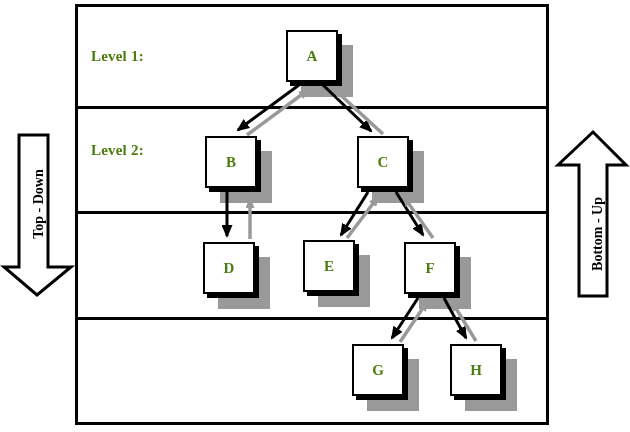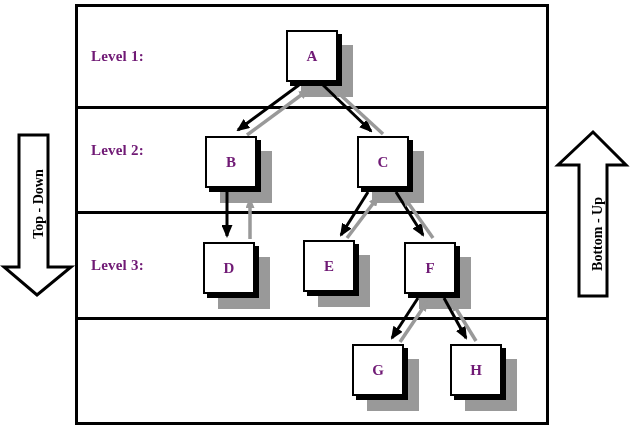--- a/index.html
+++ b/index.html
@@ -1,17 +1,17 @@
 <!DOCTYPE html>
 <html><head>
 <meta charset="utf-8">
 <style>
   html,body{margin:0;padding:0;background:#fff;}
   .canvas{position:relative;width:630px;height:432px;background:#fff;overflow:hidden;
-          font-family:"Liberation Serif",serif;color:#701a75;}
+          font-family:"Liberation Serif",serif;color:#4d7c0f;}
   .frame{position:absolute;left:75px;top:4px;width:474px;height:421px;
          border:3px solid #000;box-sizing:border-box;background:#fff;}
   .divider{position:absolute;left:75px;width:474px;height:3px;background:#000;}
   .level-label{position:absolute;left:91px;width:120px;display:flex;align-items:center;
                font-weight:bold;font-size:15px;letter-spacing:.2px;}
   .layer{position:absolute;left:0;top:0;width:630px;height:432px;}
   .shadows{z-index:1;}
   .edges{z-index:2;pointer-events:none;}
   .boxes{z-index:3;}
   .sh-gray{position:absolute;width:52px;height:52px;background:#999999;}
@@ -27,21 +27,20 @@
 
 <div class="canvas">
 
   <div class="frame"></div>
   <div class="divider" style="top:106px"></div>
   <div class="divider" style="top:211px"></div>
   <div class="divider" style="top:317px"></div>
 
   <div class="level-label" style="top:7px;height:99px">Level 1:</div>
   <div class="level-label" style="top:109px;height:82px">Level 2:</div>
-  <div class="level-label" style="top:214px;height:103px">Level 3:</div>
 
   <div class="layer shadows">
     <div class="sh-gray" style="left:301px;top:45px"></div>
     <div class="sh-black" style="left:290px;top:34px"></div>
     <div class="sh-gray" style="left:220px;top:151px"></div>
     <div class="sh-black" style="left:209px;top:140px"></div>
     <div class="sh-gray" style="left:372px;top:151px"></div>
     <div class="sh-black" style="left:361px;top:140px"></div>
     <div class="sh-gray" style="left:218px;top:257px"></div>
     <div class="sh-black" style="left:207px;top:246px"></div>

